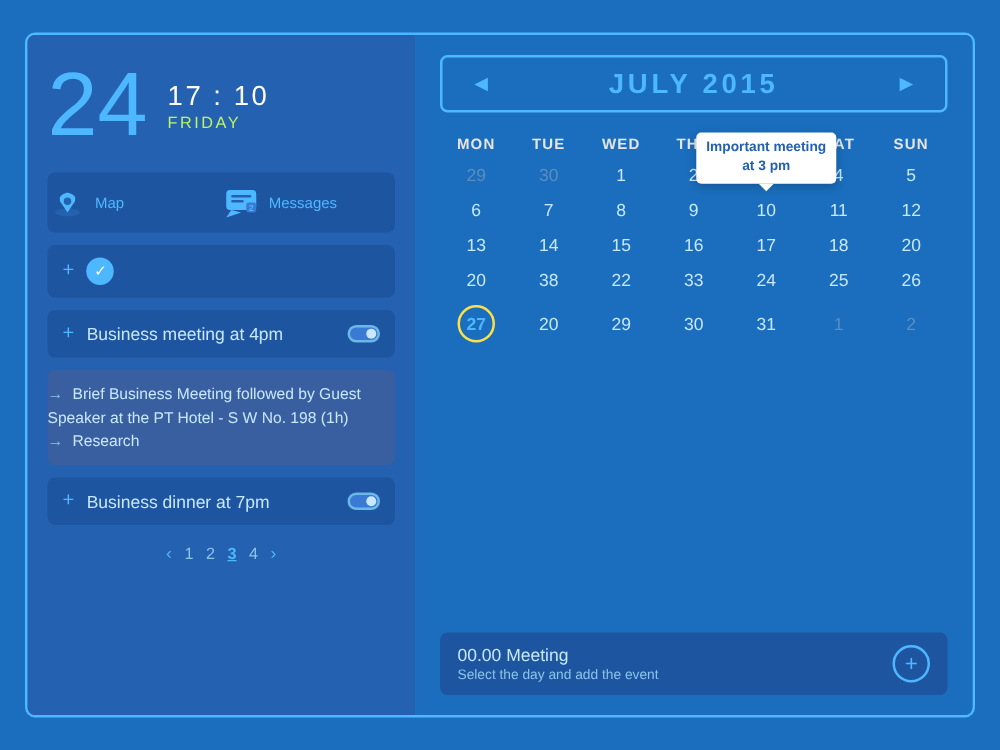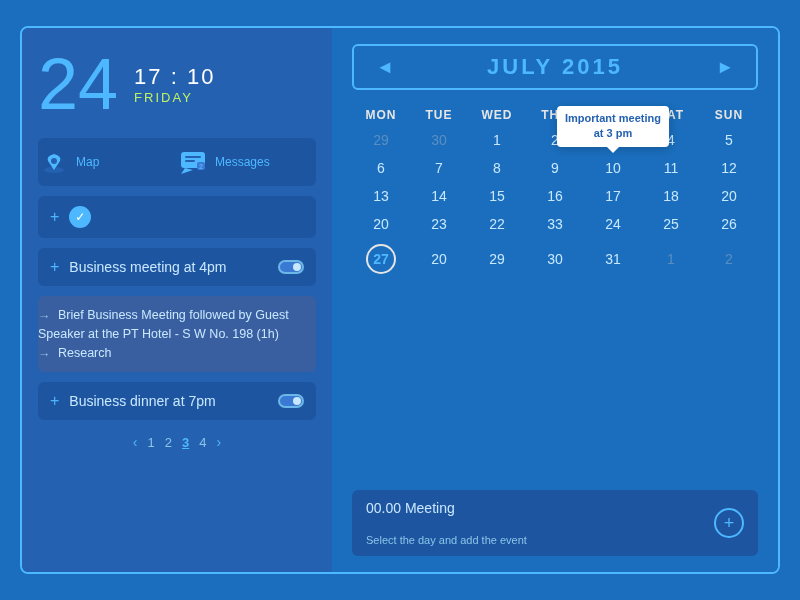--- a/index.html
+++ b/index.html
@@ -237,21 +237,21 @@
     .cal-cell.other-month {
       color: #5a8ec0;
     }
     .cal-cell.selected-27 {
       position: relative;
     }
     .circle-27 {
       width: 30px;
       height: 30px;
       border-radius: 50%;
-      border: 2px solid #e5e5e5;
+      border: 2px solid #fde047;
       display: flex;
       align-items: center;
       justify-content: center;
       color: #4db8ff;
       font-size: 14px;
       font-weight: bold;
     }
 
     .tooltip-wrapper {
       position: relative;
@@ -287,21 +287,21 @@
       background: #1e55a0;
       border-radius: 6px;
       padding: 10px 14px;
       display: flex;
       align-items: center;
       justify-content: space-between;
     }
     .add-event-text {
       display: flex;
       flex-direction: column;
-      gap: 18px;
+      gap: 2px;
     }
     .add-event-title {
       font-size: 14px;
       color: #c8e8ff;
       font-weight: 500;
     }
     .add-event-sub {
       font-size: 11px;
       color: #8ac4e8;
     }
@@ -441,21 +441,21 @@
         <div class="cal-cell">14</div>
         <div class="cal-cell">15</div>
         <div class="cal-cell">16</div>
         <div class="cal-cell">17</div>
         <div class="cal-cell">18</div>
         <div class="cal-cell">20</div>
       </div>
 
       <div class="cal-row">
         <div class="cal-cell">20</div>
-        <div class="cal-cell">23</div>
+        <div class="cal-cell">38</div>
         <div class="cal-cell">22</div>
         <div class="cal-cell">33</div>
         <div class="cal-cell">
           <div class="today">24</div>
         </div>
         <div class="cal-cell">25</div>
         <div class="cal-cell">26</div>
       </div>
 
       <div class="cal-row">

